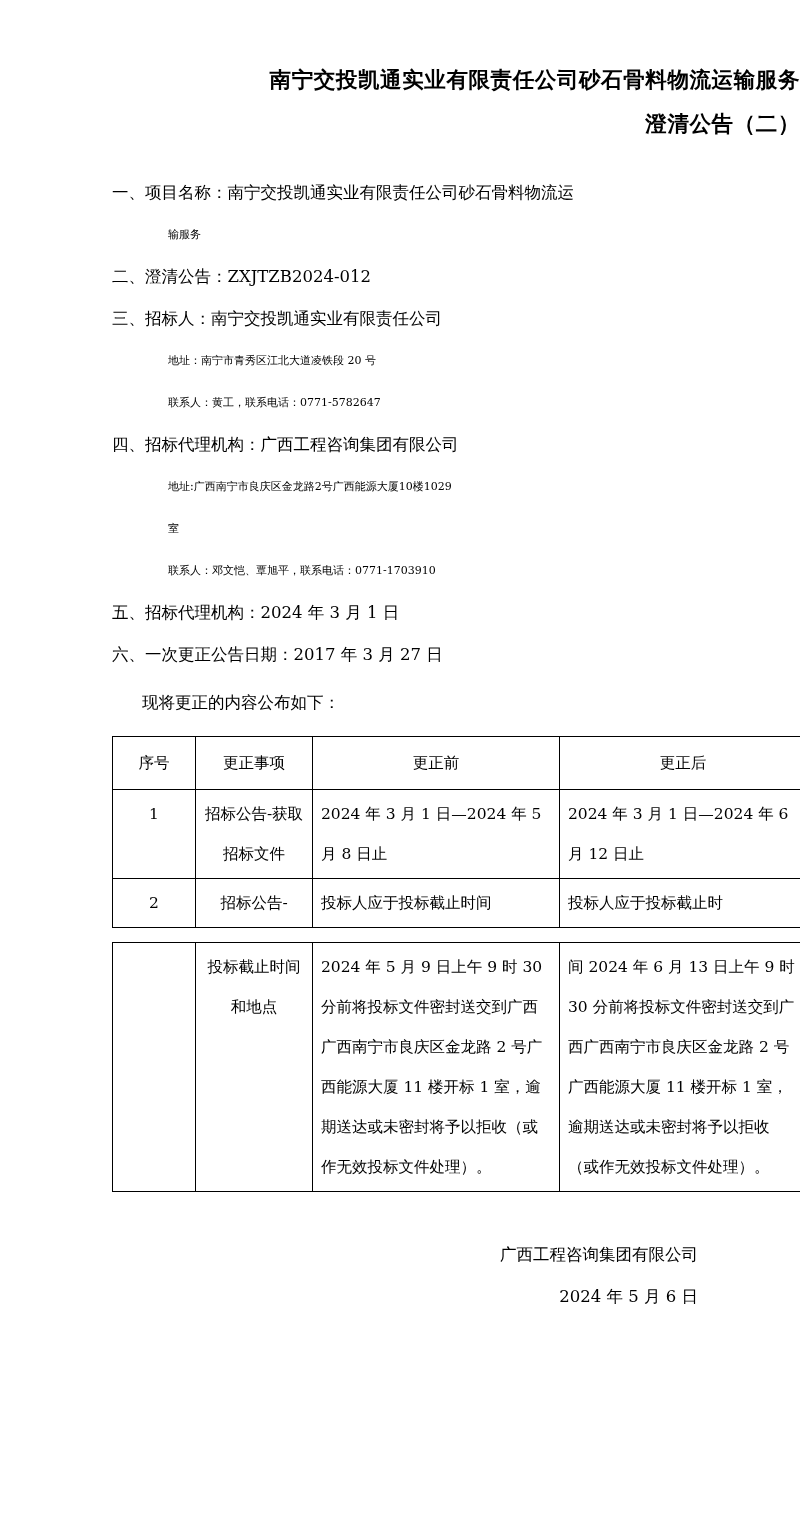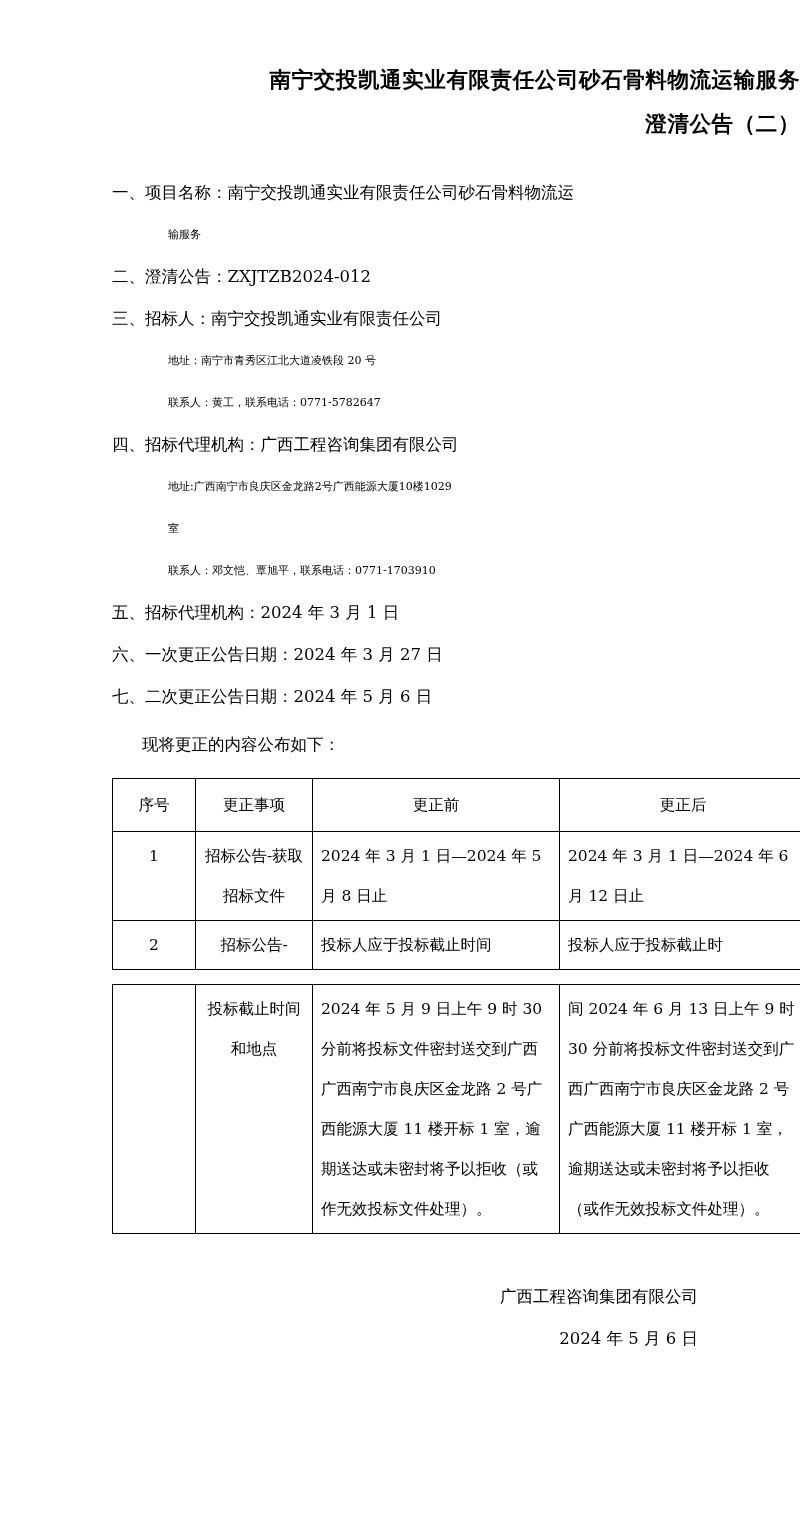--- a/index.html
+++ b/index.html
@@ -128,26 +128,23 @@
     </div>
     <div class="sub">地址:广西南宁市良庆区金龙路2号广西能源大厦10楼1029</div>
     <div class="sub">室</div>
     <div class="sub">联系人：邓文恺、覃旭平，联系电话：0771-1703910</div>
 
     <div class="item">
       <span class="lead">五、招标代理机构：</span><span>2024 年 3 月 1 日</span>
     </div>
 
     <div class="item">
-      <span class="lead">六、一次更正公告日期：</span><span>2024 年 3 月 27 日</span>
+      <span class="lead">六、一次更正公告日期：</span><span>2017 年 3 月 27 日</span>
     </div>
 
-    <div class="item">
-      <span class="lead">七、二次更正公告日期：</span><span>2024 年 5 月 6 日</span>
-    </div>
 
     <div class="indent-para">现将更正的内容公布如下：</div>
   </div>
 
   <div class="tbl-wrap">
     <table class="doc">
       <tbody>
           <tr>
         <th class="c-num">序号</th>
         <th class="c-item">更正事项</th>

